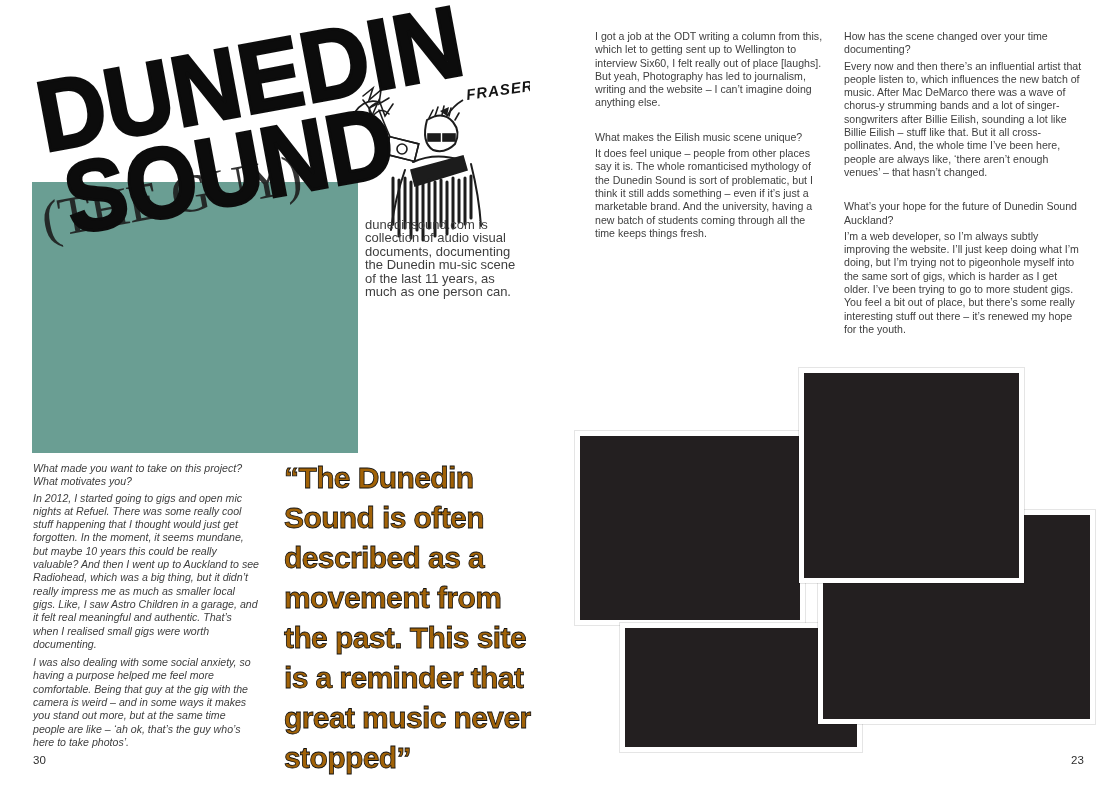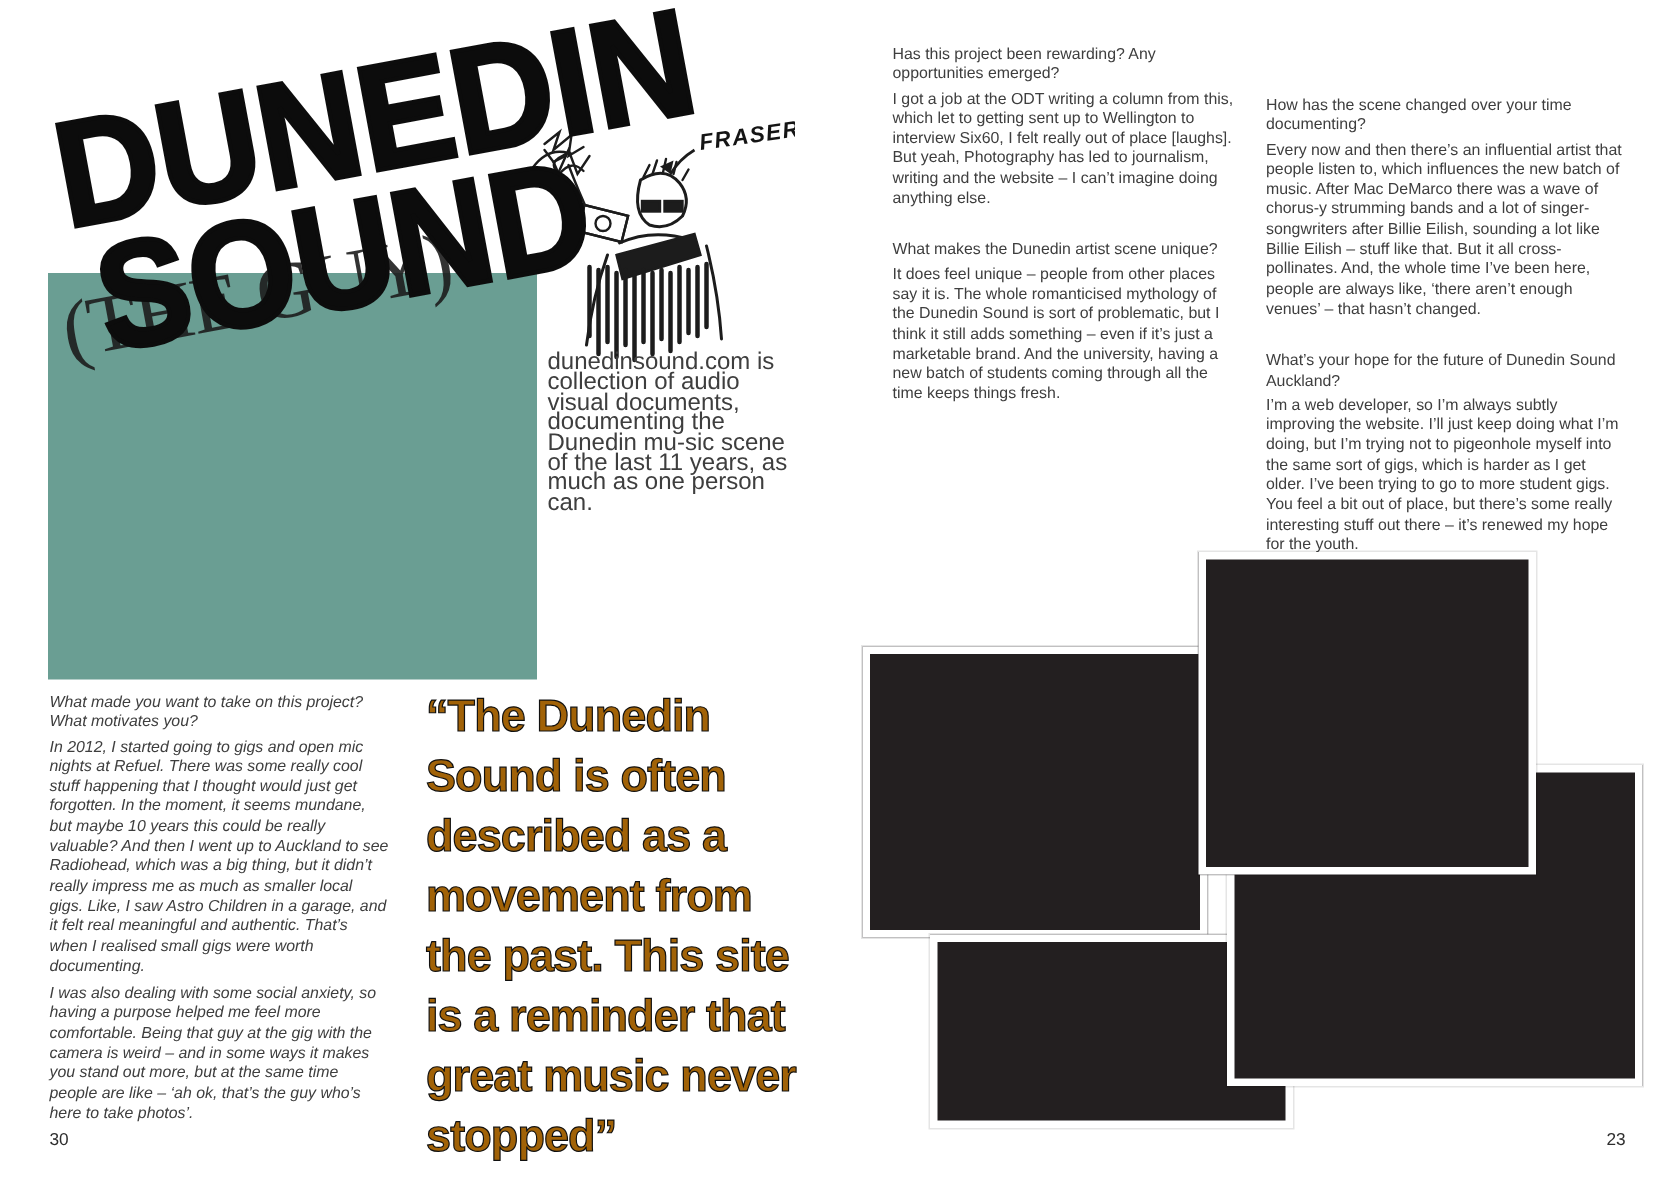--- a/index.html
+++ b/index.html
@@ -20,31 +20,31 @@
   .masthead-sub { position:absolute; left:42px; top:190px; z-index:2;
     font-family:"Liberation Serif", serif; font-size:54px; letter-spacing:-1px;
     color:#1d1d1d; opacity:.9; transform:rotate(-10.5deg); transform-origin:0 50%;
     white-space:nowrap; }
 
   
   .sketch { position:absolute; left:335px; top:78px; z-index:1; }
   .sketch text { font-family:"Liberation Sans", sans-serif; }
 
   
-  .intro { position:absolute; left:365px; top:235px; width:164px; z-index:2;
-    font-size:16px; line-height:13.4px; color:#3e3e3e; }
+  .intro { position:absolute; left:365px; top:218px; width:164px; z-index:2;
+    font-size:13px; line-height:13.4px; color:#3e3e3e; }
 
   
   .qa { position:absolute; font-size:10.6px; line-height:13.3px; z-index:1; }
   .qa p { margin:0 0 5px 0; }
   .qa p.q { margin-top:21px; margin-bottom:3px; }
   .qa p:first-child { margin-top:0; }
   .col-left-interview { left:33px; top:462px; width:226px;font-style:italic; }
   .col-mid   { left:595px; top:30px; width:228px; }
-  .col-right { left:844px; top:30px; width:238px;margin-top:34px; }
+  .col-right { left:844px; top:30px; width:238px; }
 
   
   .pull-quote { position:absolute; left:284px; top:458px; width:258px; z-index:1;
     font-size:30px; line-height:40px; font-weight:bold; letter-spacing:-0.6px;
     color:#a16207; -webkit-text-stroke:0.8px #101010; }
 
   
   .photo { position:absolute; background:#231f20; border:5px solid #ffffff;
     box-shadow:0 0 0 1px rgba(0,0,0,0.10); }
   .photo-1 { left:799px; top:368px; width:215px; height:205px; z-index:4; }
@@ -101,23 +101,22 @@
 
   <div class="qa col-left-interview">
     <p class="q">What made you want to take on this project? What motivates you?</p>
     <p class="a">In 2012, I started going to gigs and open mic nights at Refuel. There was some really cool stuff happening that I thought would just get forgotten. In the moment, it seems mundane, but maybe 10 years this could be really valuable? And then I went up to Auckland to see Radiohead, which was a big thing, but it didn’t really impress me as much as smaller local gigs. Like, I saw Astro Children in a garage, and it felt real meaningful and authentic. That’s when I realised small gigs were worth documenting.</p>
     <p class="a">I was also dealing with some social anxiety, so having a purpose helped me feel more comfortable. Being that guy at the gig with the camera is weird – and in some ways it makes you stand out more, but at the same time people are like – ‘ah ok, that’s the guy who’s here to take photos’.</p>
   </div>
 
   <div class="pull-quote">“The Dunedin Sound is often described as a movement from the past. This site is a reminder that great music never stopped”</div>
 
   <div class="qa col-mid">
-    <p class="q">Has this project been rewarding? Any opportunities emerged?</p>
     <p class="a">I got a job at the ODT writing a column from this, which let to getting sent up to Wellington to interview Six60, I felt really out of place [laughs]. But yeah, Photography has led to journalism, writing and the website – I can’t imagine doing anything else.</p>
-    <p class="q">What makes the Dunedin artist scene unique?</p>
+    <p class="q">What makes the Eilish music scene unique?</p>
     <p class="a">It does feel unique – people from other places say it is. The whole romanticised mythology of the Dunedin Sound is sort of problematic, but I think it still adds something – even if it’s just a marketable brand. And the university, having a new batch of students coming through all the time keeps things fresh.</p>
   </div>
 
   <div class="qa col-right">
     <p class="q">How has the scene changed over your time documenting?</p>
     <p class="a">Every now and then there’s an influential artist that people listen to, which influences the new batch of music. After Mac DeMarco there was a wave of chorus-y strumming bands and a lot of singer-songwriters after Billie Eilish, sounding a lot like Billie Eilish – stuff like that. But it all cross-pollinates. And, the whole time I’ve been here, people are always like, ‘there aren’t enough venues’ – that hasn’t changed.</p>
     <p class="q">What’s your hope for the future of Dunedin Sound Auckland?</p>
     <p class="a">I’m a web developer, so I’m always subtly improving the website. I’ll just keep doing what I’m doing, but I’m trying not to pigeonhole myself into the same sort of gigs, which is harder as I get older. I’ve been trying to go to more student gigs. You feel a bit out of place, but there’s some really interesting stuff out there – it’s renewed my hope for the youth.</p>
   </div>
 

